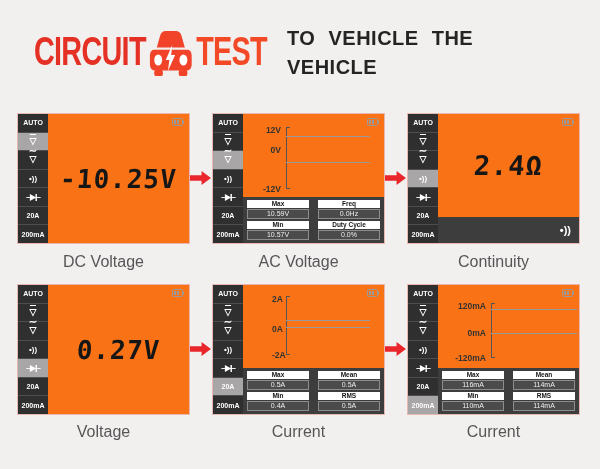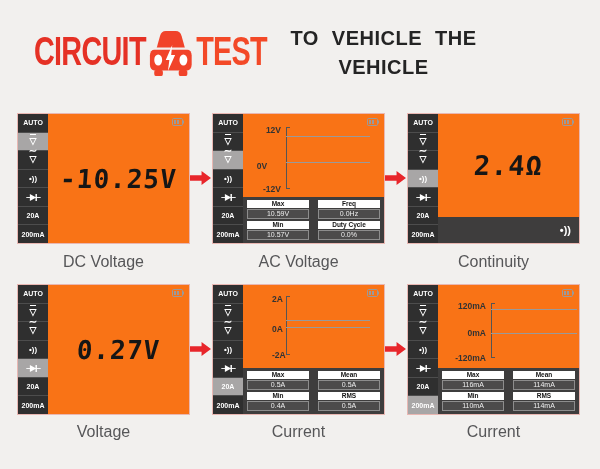--- a/index.html
+++ b/index.html
@@ -4,21 +4,21 @@
 <style>
   * { margin:0; padding:0; box-sizing:border-box; }
   html,body { width:600px; height:469px; }
   body {
     position:relative; overflow:hidden;
     background:#f2f0ee;
     font-family:"Liberation Sans", sans-serif;
   }
 
   
-  .header { position:absolute; top:0; left:0; width:480px; height:96px;text-align:center; }
+  .header { position:absolute; top:0; left:0; width:480px; height:96px; }
   .logo { position:absolute; left:34px; top:26px; display:flex; align-items:center;
           transform:scaleX(0.72); transform-origin:left center; }
   .logo-part { font-size:40px; font-weight:bold; letter-spacing:-1px; line-height:48px; }
   .logo-circuit { color:#e53125; }
   .logo-test { color:#f34927; }
   .logo-car { margin:0 2px; position:relative; top:1px; }
   .tagline { position:absolute; left:287px; top:24px; color:#242424;
              font-size:20px; font-weight:bold; line-height:29px;
              letter-spacing:0.5px; word-spacing:7px; }
 
@@ -62,21 +62,21 @@
 
   
   .graph { position:absolute; left:0; top:0; right:0; bottom:46px; }
   .tick { position:absolute; left:0; width:40px; text-align:right;
           font-size:8.5px; font-weight:bold; color:#333333; line-height:10px; }
   .axis { position:absolute; width:1px; background:#555555; }
   .axis::before,.axis::after { content:""; position:absolute; left:0; width:4px; height:1px; background:#555555; }
   .axis::before { top:0; } .axis::after { bottom:0; }
   .trace { position:absolute; height:1px; background:#9a9a9a; }
 
-  .g-ac .tick  { width:38px; } .g-ac .t0{top:11px;} .g-ac .t1{top:47px;text-align:center;} .g-ac .t2{top:70px;}
+  .g-ac .tick  { width:38px; } .g-ac .t0{top:11px;} .g-ac .t1{top:31px;} .g-ac .t2{top:70px;}
   .g-ac .axis  { left:43px; top:13px; bottom:8px; }
   .g-ac .tr1 { left:43px; right:14px; top:22px; }
   .g-ac .tr2 { left:43px; right:14px; top:48px; }
 
   .g-20a .tick { width:38px;padding-left:29px; } .g-20a .t0{top:9px;} .g-20a .t1{top:39px;} .g-20a .t2{top:65px;}
   .g-20a .axis { left:43px; top:11px; bottom:13px; }
   .g-20a .tr1 { left:43px; right:14px; top:35px; }
   .g-20a .tr2 { left:43px; right:14px; top:42px; }
 
   .g-200ma .tick { width:48px; } .g-200ma .t0{top:16px;padding-left:17px;} .g-200ma .t1{top:43px;} .g-200ma .t2{top:68px;}

